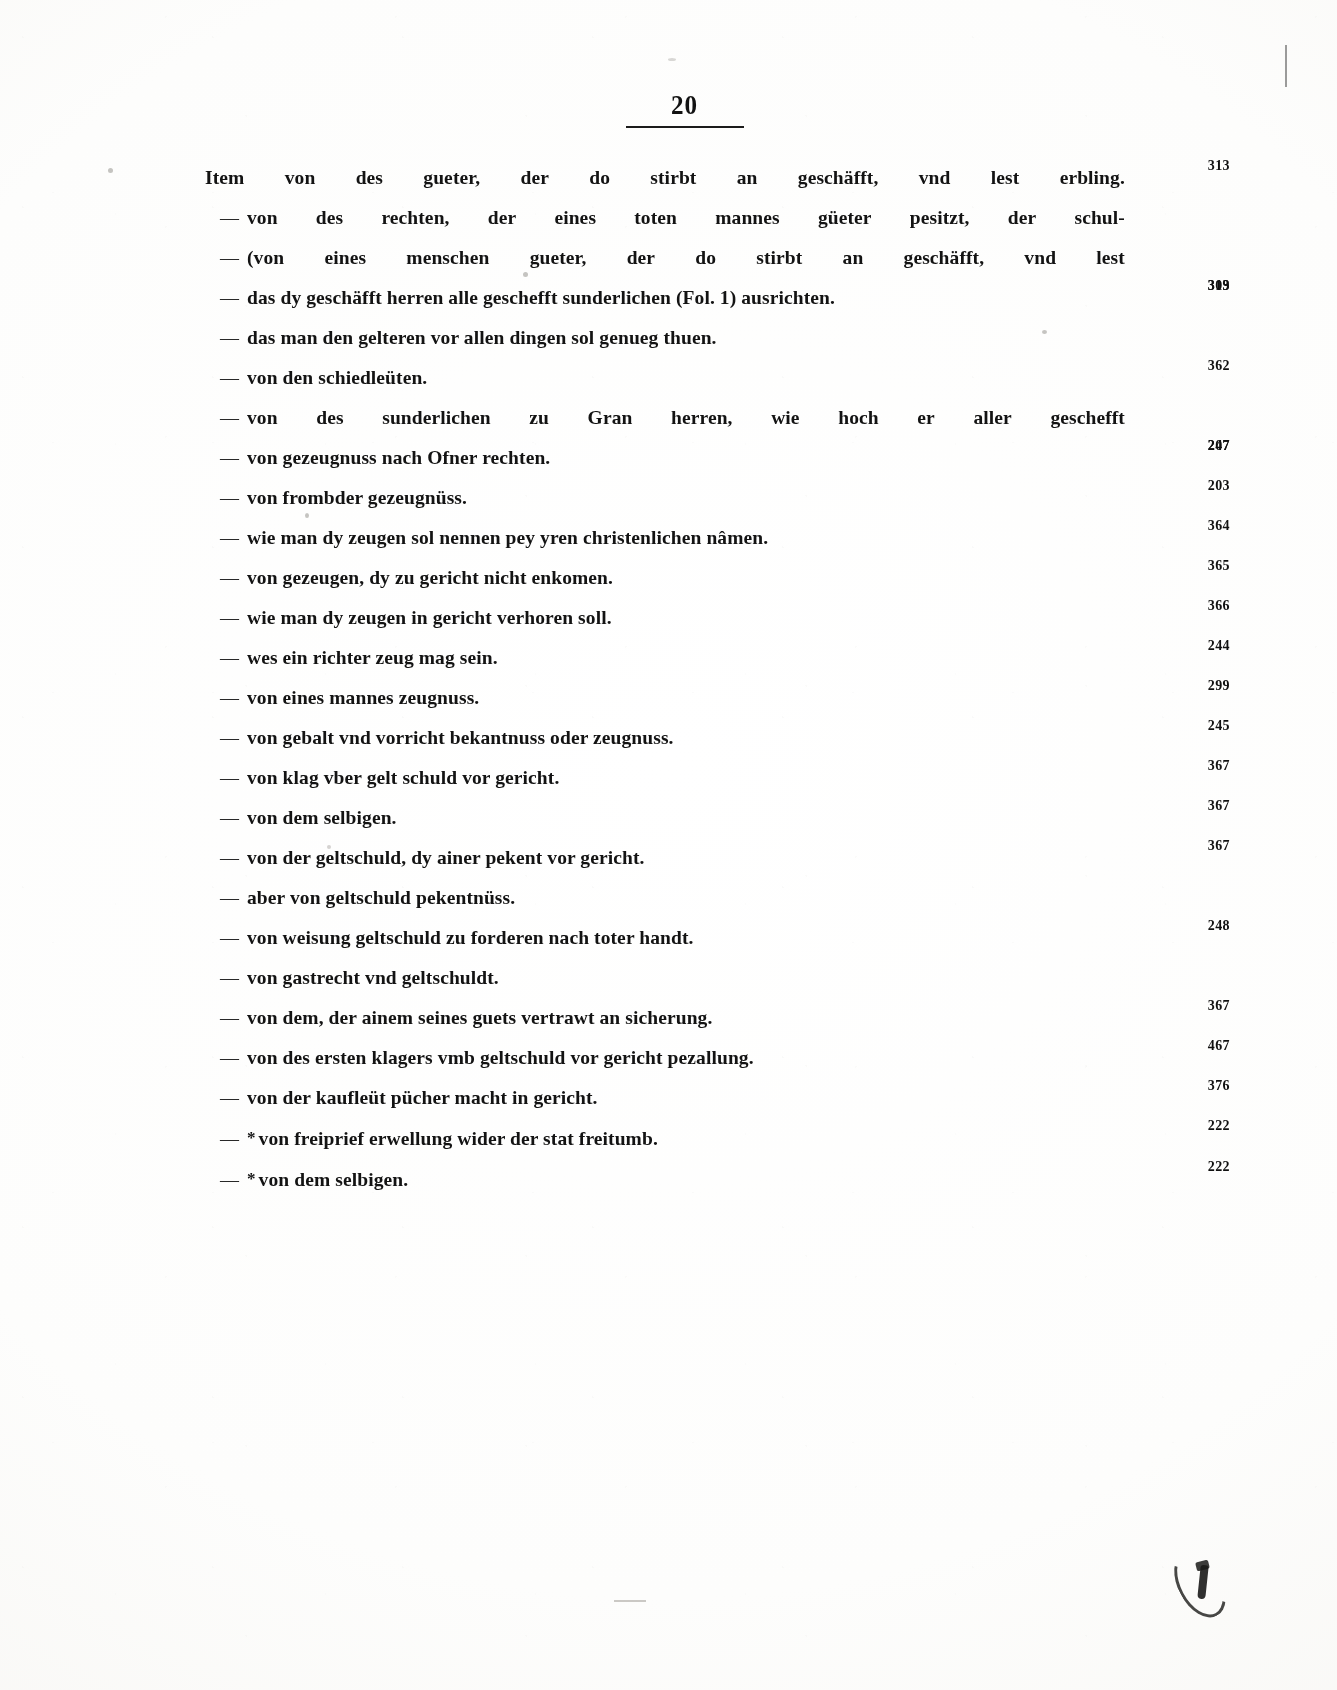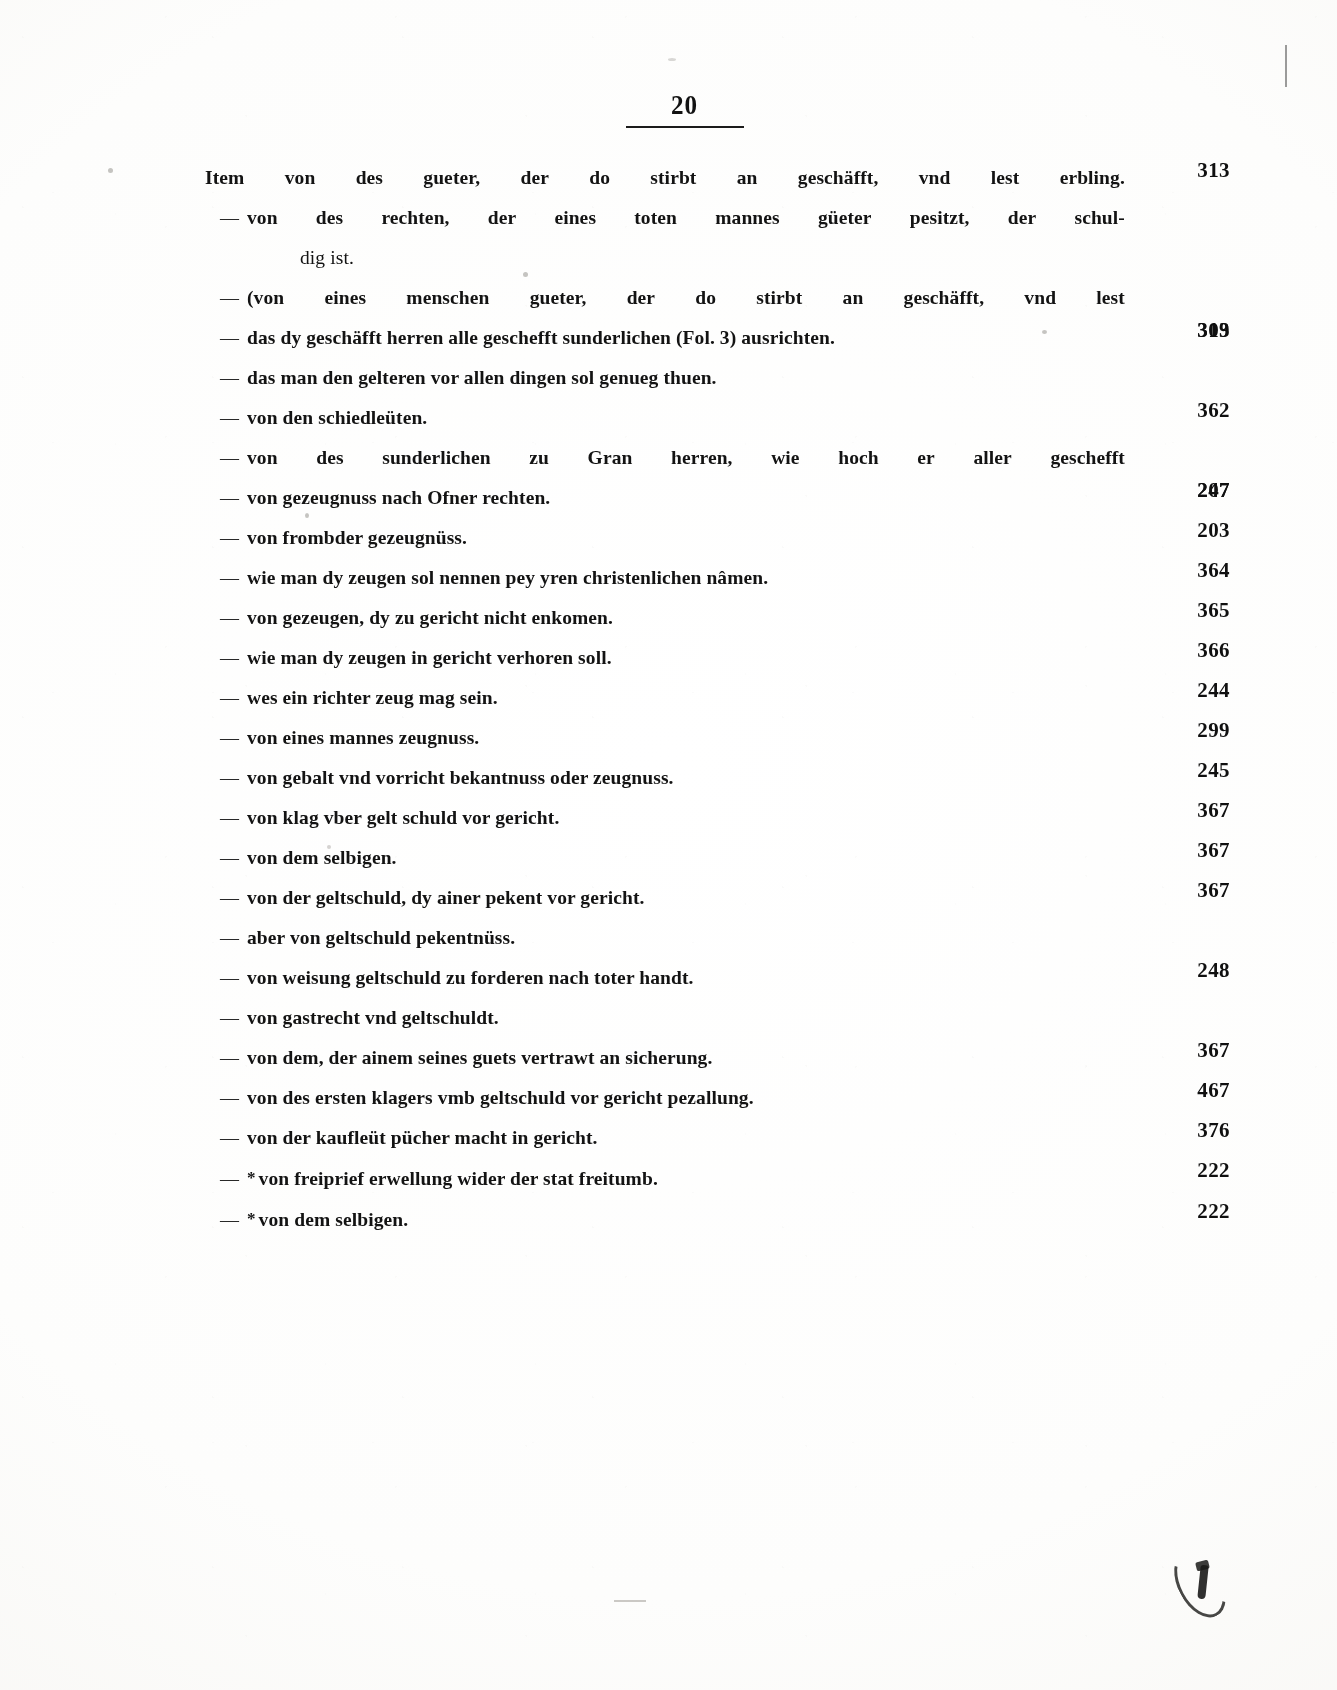--- a/index.html
+++ b/index.html
@@ -150,21 +150,21 @@
     margin-right: 3px;
   }
 
   
   .ref {
     position: absolute;
     right: -105px;
     width: 72px;
     text-align: right;
     font-weight: 700;
-    font-size: 21px;
+    font-size: 14px;
     letter-spacing: .4px;
     color: #101010;
   }
   .ref.row0 { top: 0; }
   .ref.row1 { top: 40px; }
 
   
   .corner-blot {
     position: absolute;
     left: 1178px;
@@ -265,21 +265,20 @@
             <span>der</span>
             <span>eines</span>
             <span>toten</span>
             <span>mannes</span>
             <span>güeter</span>
             <span>pesitzt,</span>
             <span>der</span>
             <span>schul-</span>
           </span>
         </div>
-        <div class="entry-cont">dig ist.</div>
       </div>
       <div class="entry">
         <div class="entry-row">
           <span class="entry-dash">—</span>
           <span class="entry-text justify">
             <span>(von</span>
             <span>eines</span>
             <span>menschen</span>
             <span>gueter,</span>
             <span>der</span>
@@ -289,21 +288,21 @@
             <span>geschäfft,</span>
             <span>vnd</span>
             <span>lest</span>
           </span>
         </div>
         <div class="ref row1">313</div>
       </div>
       <div class="entry">
         <div class="entry-row">
           <span class="entry-dash">—</span>
-          <span class="entry-text">das dy geschäfft herren alle geschefft sunderlichen (Fol. 3) ausrichten.</span>
+          <span class="entry-text">das dy geschäfft herren alle geschefft sunderlichen (Fol. 1) ausrichten.</span>
         </div>
         <div class="ref row0">309</div>
       </div>
       <div class="entry">
         <div class="entry-row">
           <span class="entry-dash">—</span>
           <span class="entry-text">das man den gelteren vor allen dingen sol genueg thuen.</span>
         </div>
       </div>
       <div class="entry">

